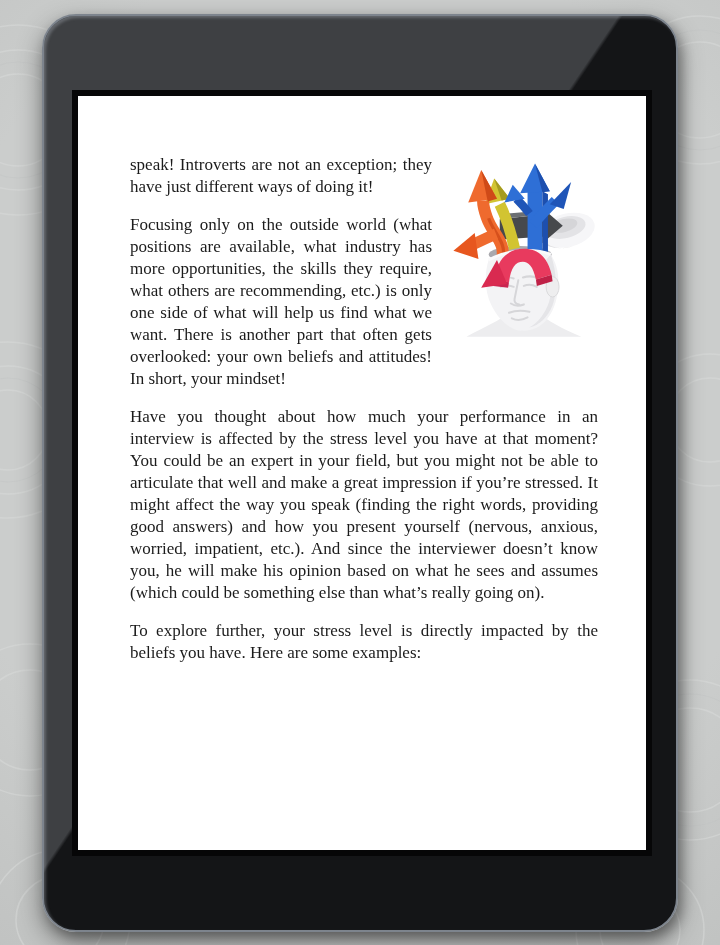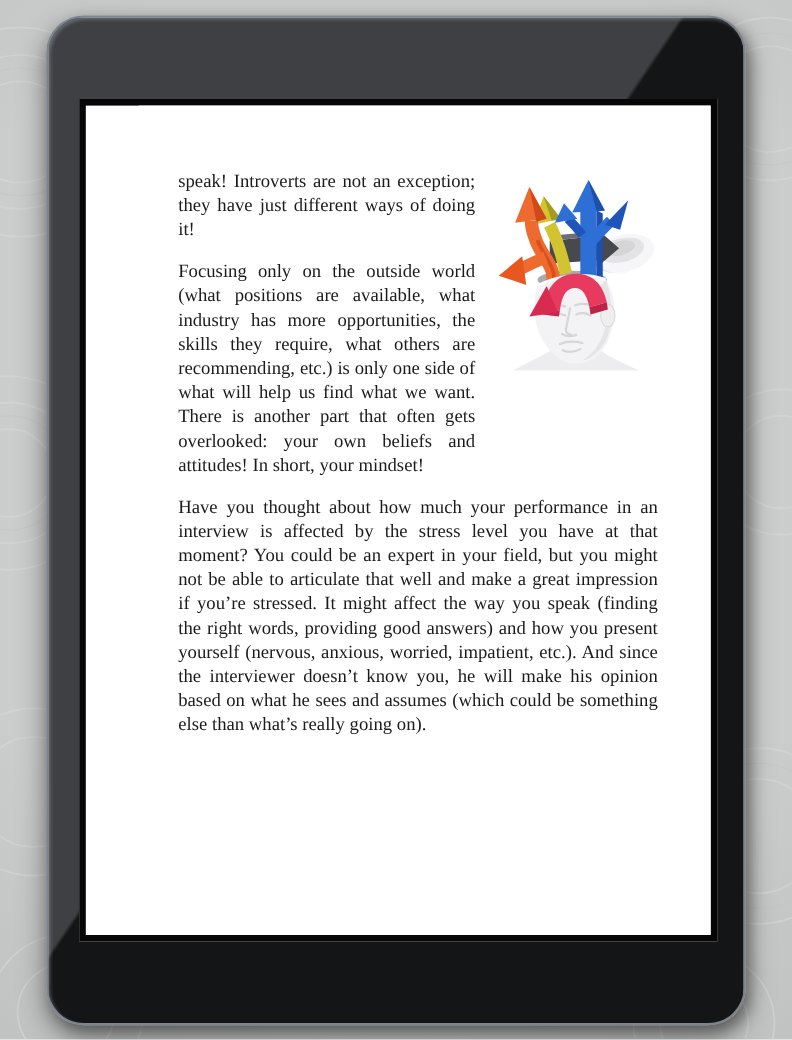--- a/index.html
+++ b/index.html
@@ -21,25 +21,24 @@
     z-index:1;
   }
 
   .screen {
     position:absolute; left:28px; right:24px; top:74px; bottom:74px;
     background:#ffffff; border:6px solid #060607;
   }
 
   .page {
     position:absolute; inset:0; background:#fff;
-    padding:58px 48px 0 36px;
+    padding:58px 48px 0 52px;
     color:#1b1b1b;
     font-size:17px; line-height:22px;
     text-align:justify;
-    margin-left:48px;
   }
   .page p { margin:0 0 16px 0; }
 
   .head-illustration {
     float:right; width:152px; margin:2px 0 58px 14px;
   }
   .head-illustration svg { display:block; width:152px; height:181px; }
 </style>
 </head>
 <body>
@@ -144,16 +143,17 @@
             <path d="M114,128 L97,133 L98,140 L115,135 Z" fill="#bf2147"></path>
             <path d="M52,134 L68,136 L67,142 L51,140 Z" fill="#c92550"></path>
             <polygon points="38,142 55,112 66,138" fill="#d92a50"></polygon>
           </g>
         </svg>
       </figure>
 
       <p>speak! Introverts are not an exception; they have just different ways of doing it!</p>
       <p>Focusing only on the outside world (what positions are available, what industry has more opportunities, the skills they require, what others are recommending, etc.) is only one side of what will help us find what we want. There is another part that often gets overlooked: your own beliefs and attitudes! In short, your mindset!</p>
       <p>Have you thought about how much your performance in an interview is affected by the stress level you have at that moment? You could be an expert in your field, but you might not be able to articulate that well and make a great impression if you’re stressed. It might affect the way you speak (finding the right words, providing good answers) and how you present yourself (nervous, anxious, worried, impatient, etc.). And since the interviewer doesn’t know you, he will make his opinion based on what he sees and assumes (which could be something else than what’s really going on).</p>
+      <p>To explore further, your stress level is directly impacted by the beliefs you have. Here are some examples:</p>
 
     </div>
   </div>
 </div>
 
 </body></html>

